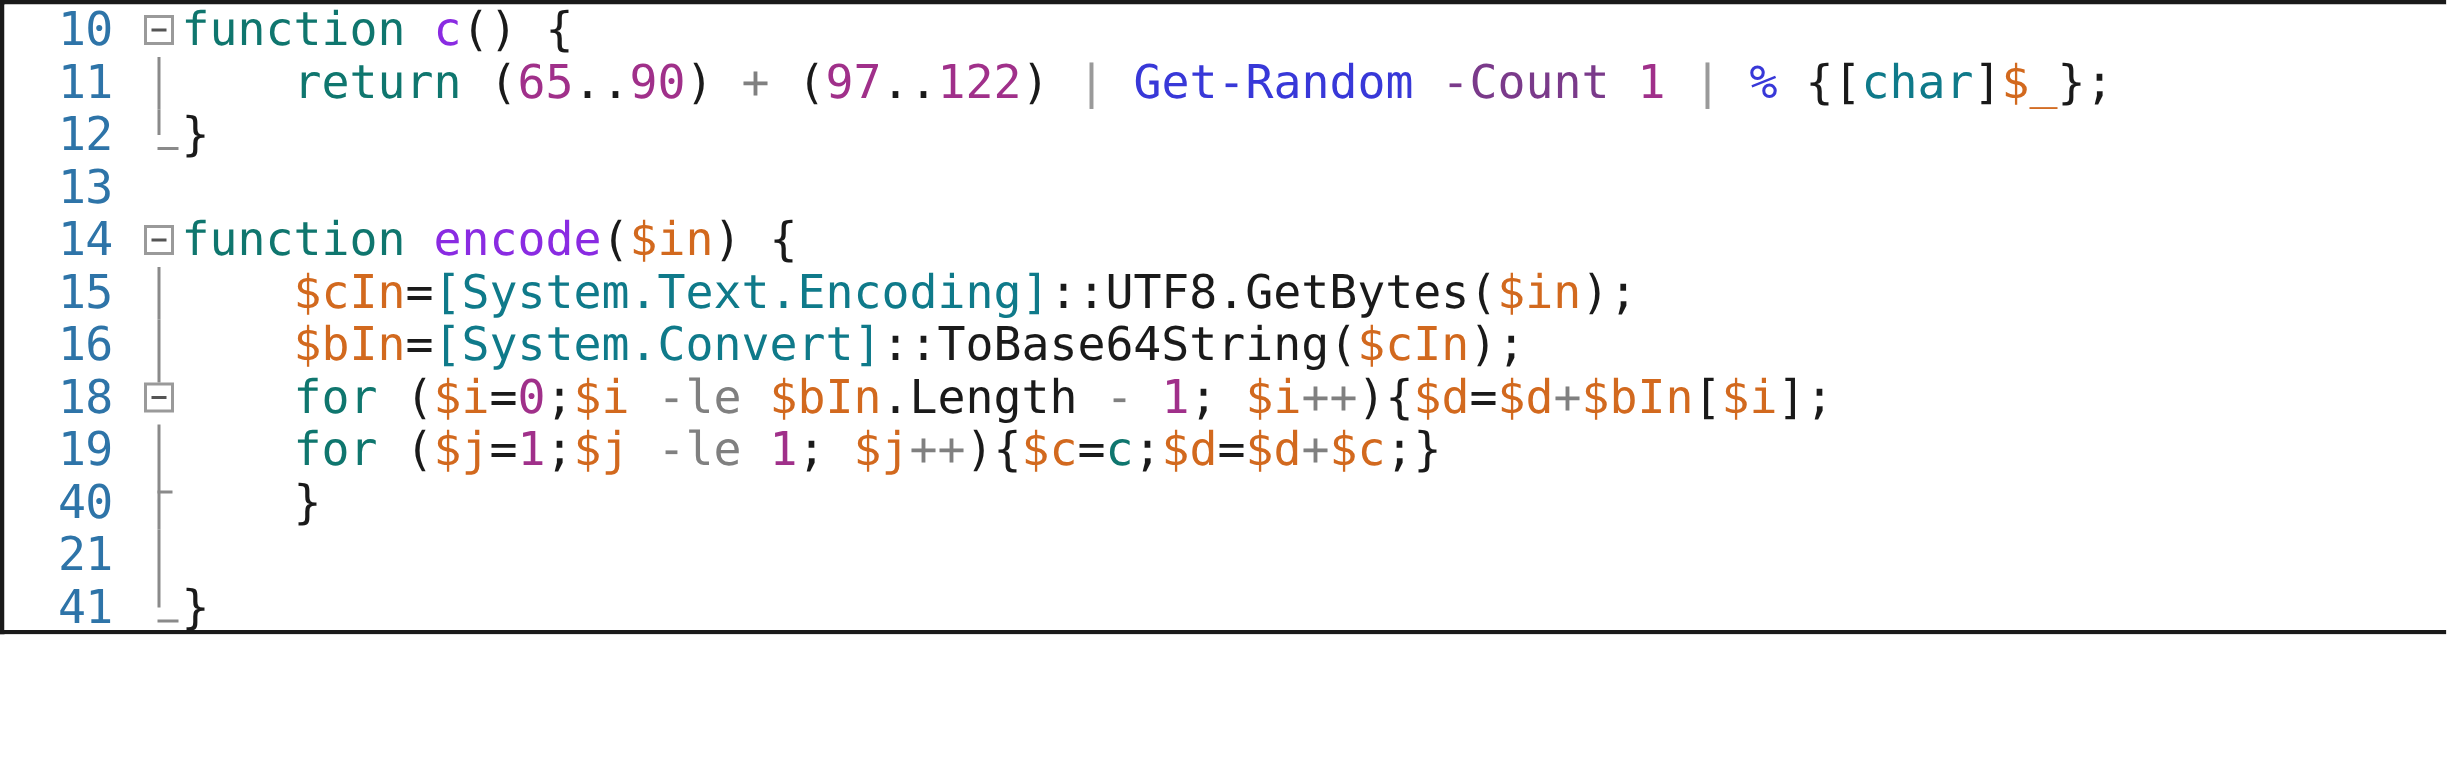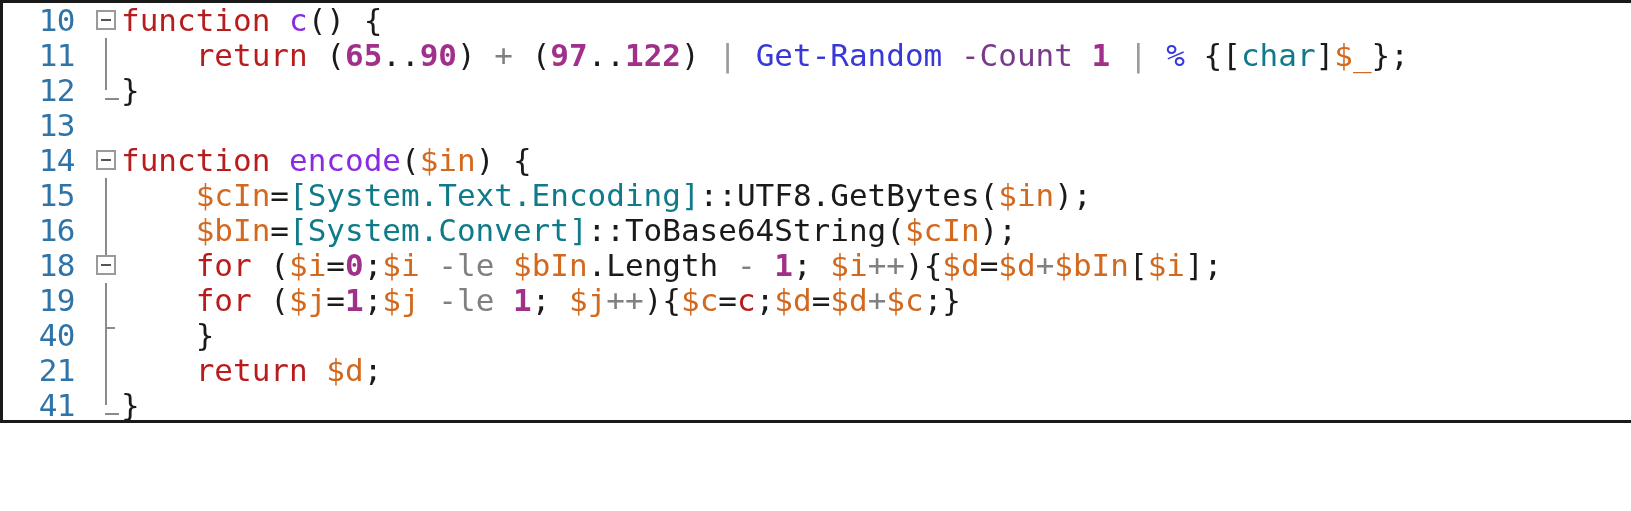--- a/index.html
+++ b/index.html
@@ -119,24 +119,24 @@
     position: absolute;
     left: 118px;
     top: 0;
     font-size: 31px;
     font-family: "DejaVu Sans Mono", monospace;
     letter-spacing: 0px;
     white-space: pre;
   }
 
   
-  .tk-kw       { color: #b91c1c; }  
+  .tk-kw       { color: #0f766e; }  
   .tk-fn       { color: #8a2be2; }  
   .tk-var      { color: #d2691e; }  
-  .tk-num      { color: #a0308a; font-weight: bold; }  
+  .tk-num      { color: #a0308a; }  
   .tk-type     { color: #0f7a8a; }  
   .tk-cmdlet   { color: #3838d8; margin-top: 40px; }  
   .tk-param    { color: #7a3a8a; margin-top: 40px; }  
   .tk-op       { color: #808080; }  
   .tk-punc     { color: #1a1a1a; }  
   .tk-str      { color: #a0308a; }  
   .tk-pipe     { color: #9a9a9a; }  
   .tk-pct      { color: #3838d8; }  
 </style>
 </head>
@@ -230,21 +230,20 @@
         <span class="fold-tick"></span>
       </span>
       <span class="code-text"><span>    </span><span class="tk-punc">}</span></span>
     </div>
 
     <div class="code-row">
       <span class="gutter-num">21</span>
       <span class="fold-col">
         <span class="fold-line"></span>
       </span>
-      <span class="code-text"><span>    </span><span class="tk-kw">return</span><span class="tk-punc"> </span><span class="tk-var">$d</span><span class="tk-punc">;</span></span>
     </div>
 
     <div class="code-row">
       <span class="gutter-num">41</span>
       <span class="fold-col">
         <span class="fold-line half-top"></span>
         <span class="fold-foot"></span>
       </span>
       <span class="code-text"><span class="tk-punc">}</span></span>
     </div>

